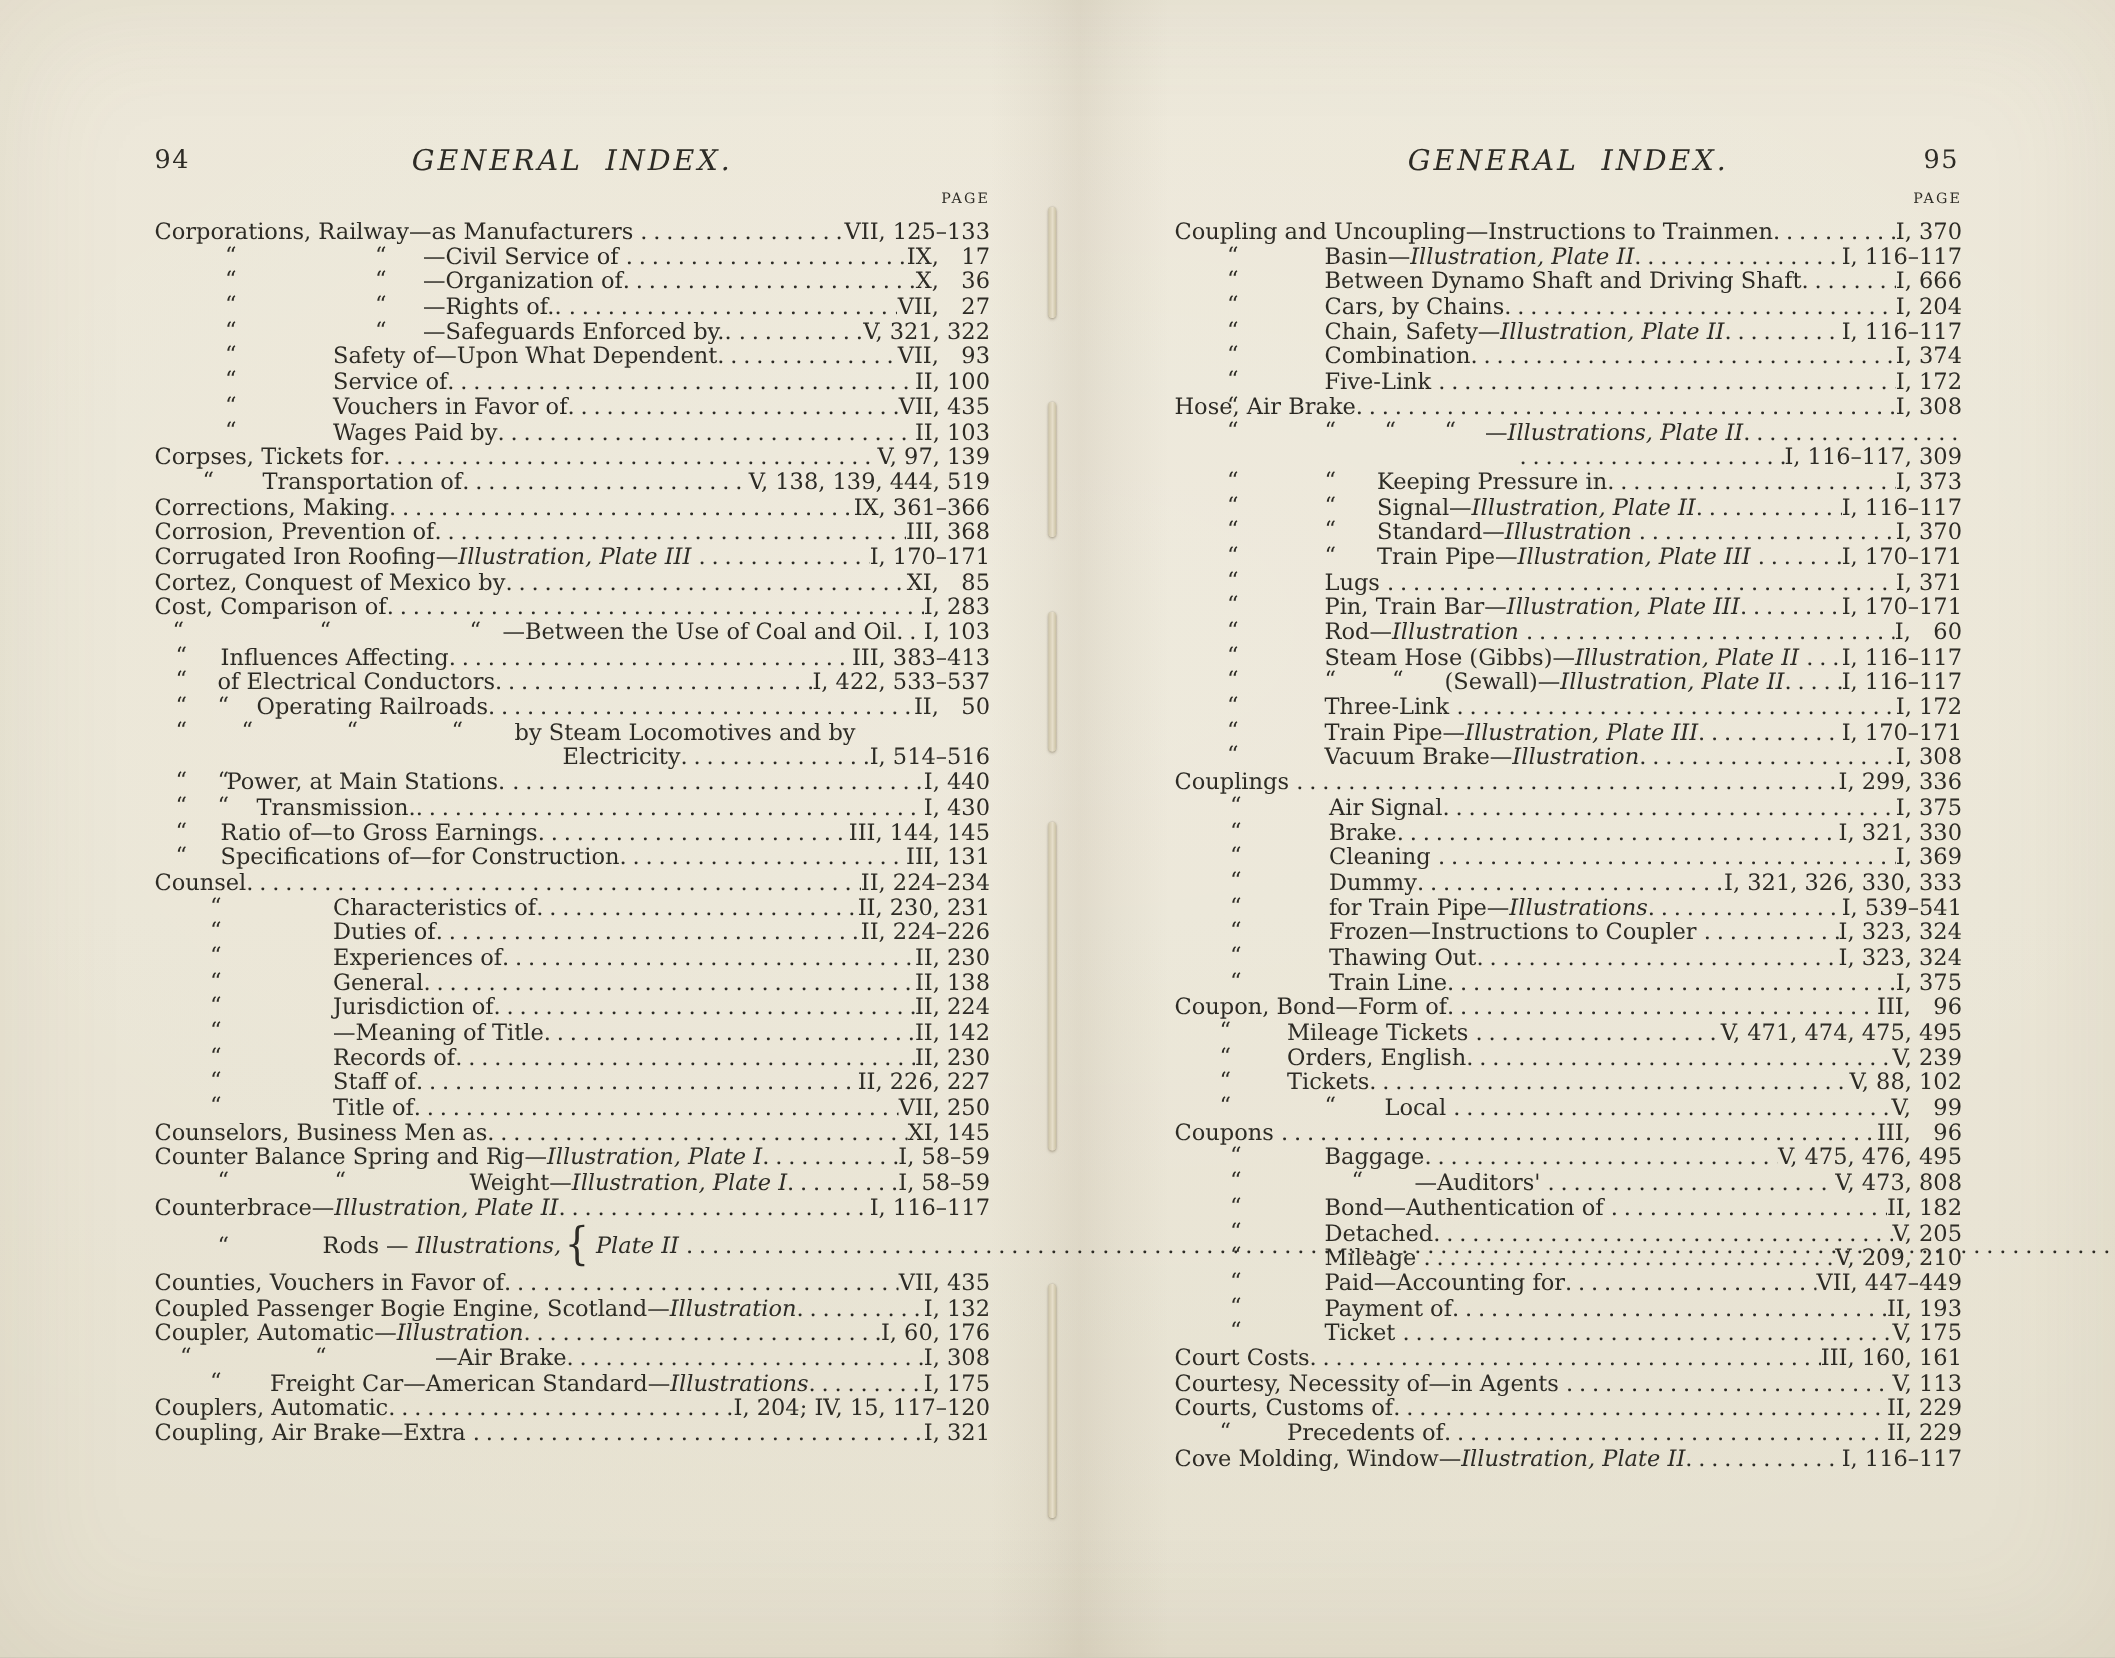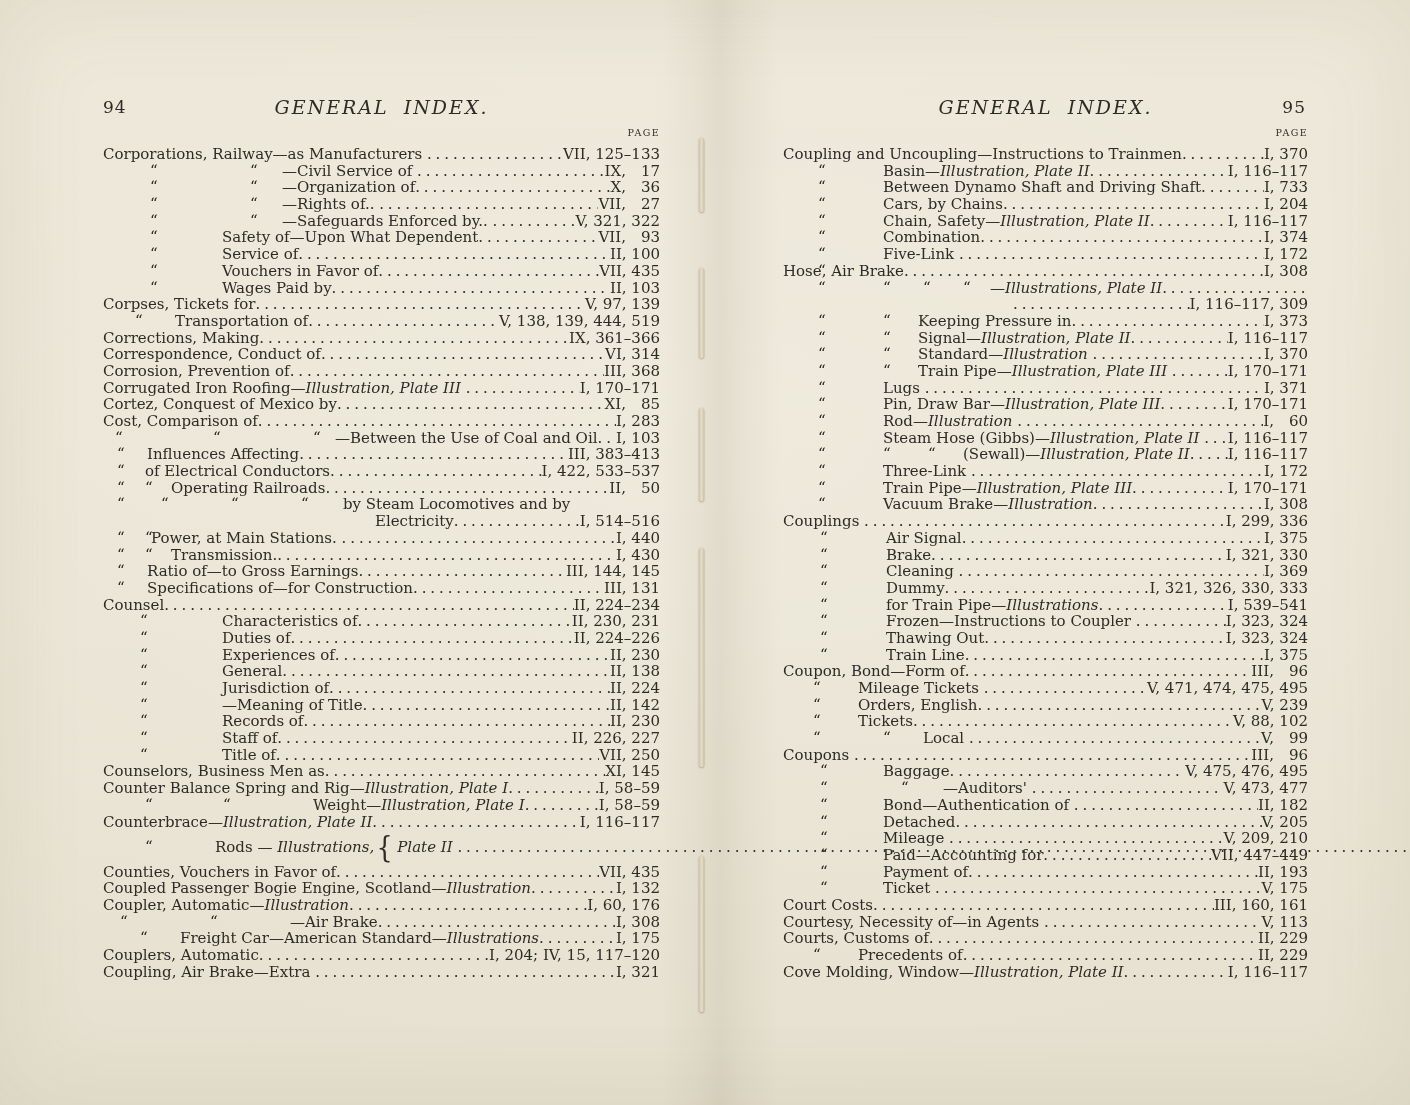--- a/index.html
+++ b/index.html
@@ -139,25 +139,20 @@
           <span class="txt" style="margin-left: 72px;"><span>Transportation of</span></span>
           <span class="lead"></span>
           <span class="ref">V, 138, 139, 444, 519</span>
         </div>
         <div class="line">
           <span class="txt"><span>Corrections, Making</span></span>
           <span class="lead"></span>
           <span class="ref">IX, 361–366</span>
         </div>
         <div class="line">
-          <span class="txt"><span>Correspondence, Conduct of</span></span>
-          <span class="lead"></span>
-          <span class="ref">VI, 314</span>
-        </div>
-        <div class="line">
           <span class="txt"><span>Corrosion, Prevention of</span></span>
           <span class="lead"></span>
           <span class="ref">III, 368</span>
         </div>
         <div class="line">
           <span class="txt"><span>Corrugated Iron Roofing—</span><span class="it">Illustration, Plate III </span></span>
           <span class="lead"></span>
           <span class="ref">I, 170–171</span>
         </div>
         <div class="line">
@@ -390,21 +385,21 @@
         <div class="line">
           <span class="ditto" style="left: 35px;">“</span>
           <span class="txt" style="margin-left: 100px;"><span>Basin—</span><span class="it">Illustration, Plate II</span></span>
           <span class="lead"></span>
           <span class="ref">I, 116–117</span>
         </div>
         <div class="line">
           <span class="ditto" style="left: 35px;">“</span>
           <span class="txt" style="margin-left: 100px;"><span>Between Dynamo Shaft and Driving Shaft</span></span>
           <span class="lead"></span>
-          <span class="ref">I, 733</span>
+          <span class="ref">I, 666</span>
         </div>
         <div class="line">
           <span class="ditto" style="left: 35px;">“</span>
           <span class="txt" style="margin-left: 100px;"><span>Cars, by Chains</span></span>
           <span class="lead"></span>
           <span class="ref">I, 204</span>
         </div>
         <div class="line">
           <span class="ditto" style="left: 35px;">“</span>
           <span class="txt" style="margin-left: 100px;"><span>Chain, Safety—</span><span class="it">Illustration, Plate II</span></span>
@@ -471,21 +466,21 @@
           <span class="ref">I, 170–171</span>
         </div>
         <div class="line">
           <span class="ditto" style="left: 35px;">“</span>
           <span class="txt" style="margin-left: 100px;"><span>Lugs </span></span>
           <span class="lead"></span>
           <span class="ref">I, 371</span>
         </div>
         <div class="line">
           <span class="ditto" style="left: 35px;">“</span>
-          <span class="txt" style="margin-left: 100px;"><span>Pin, Draw Bar—</span><span class="it">Illustration, Plate III</span></span>
+          <span class="txt" style="margin-left: 100px;"><span>Pin, Train Bar—</span><span class="it">Illustration, Plate III</span></span>
           <span class="lead"></span>
           <span class="ref">I, 170–171</span>
         </div>
         <div class="line">
           <span class="ditto" style="left: 35px;">“</span>
           <span class="txt" style="margin-left: 100px;"><span>Rod—</span><span class="it">Illustration </span></span>
           <span class="lead"></span>
           <span class="ref">I,  60</span>
         </div>
         <div class="line">
@@ -612,21 +607,21 @@
           <span class="ditto" style="left: 37px;">“</span>
           <span class="txt" style="margin-left: 100px;"><span>Baggage</span></span>
           <span class="lead"></span>
           <span class="ref">V, 475, 476, 495</span>
         </div>
         <div class="line">
           <span class="ditto" style="left: 37px;">“</span>
           <span class="ditto" style="left: 118px;">“</span>
           <span class="txt" style="margin-left: 160px;"><span>—Auditors' </span></span>
           <span class="lead"></span>
-          <span class="ref">V, 473, 477</span>
+          <span class="ref">V, 473, 808</span>
         </div>
         <div class="line">
           <span class="ditto" style="left: 37px;">“</span>
           <span class="txt" style="margin-left: 100px;"><span>Bond—Authentication of </span></span>
           <span class="lead"></span>
           <span class="ref">II, 182</span>
         </div>
         <div class="line">
           <span class="ditto" style="left: 37px;">“</span>
           <span class="txt" style="margin-left: 100px;"><span>Detached</span></span>

